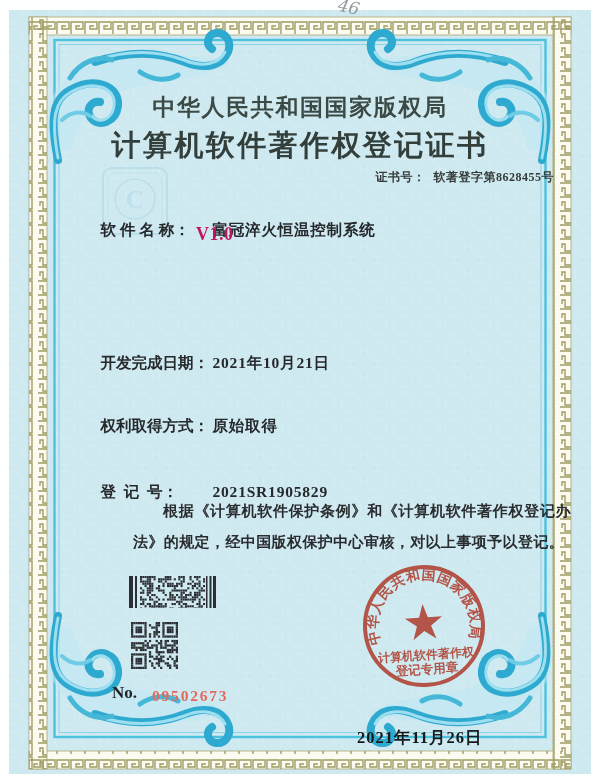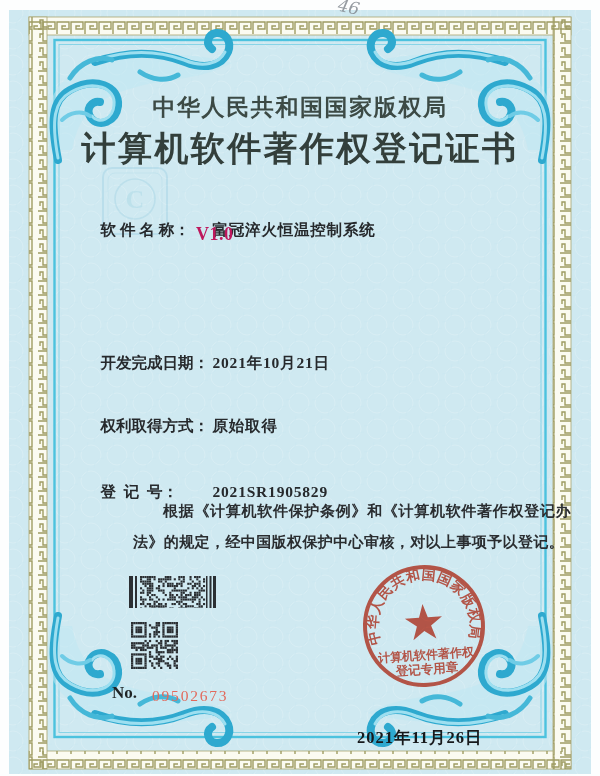--- a/index.html
+++ b/index.html
@@ -2,32 +2,32 @@
 <html><head>
 <meta charset="utf-8">
 <style>
   html,body{margin:0;padding:0;background:#e8e8e8;}
   .page{position:relative;width:600px;height:776px;background:#fdfefe;overflow:hidden;
         font-family:"Liberation Serif","DejaVu Serif",serif;}
   .abs{position:absolute;}
   svg{display:block;}
   .authority{left:0;right:0;top:92px;text-align:center;font-size:23px;font-weight:bold;
              letter-spacing:1.6px;color:#3c4a45;}
-  .cert-title{left:0;right:0;top:126px;text-align:center;font-size:34px;font-weight:bold;
+  .cert-title{left:0;right:0;top:126px;text-align:center;font-size:29px;font-weight:bold;
               letter-spacing:2.4px;color:#333f3b;}
   .certno{top:169px;right:46px;font-size:12px;font-weight:bold;color:#343a38;letter-spacing:.5px;}
   .certno .lab{margin-right:8px;}
   .frow{left:85px;font-size:15.5px;font-weight:bold;color:#26292c;white-space:pre;}
   .flabel{display:inline-block;width:112px;white-space:pre;}
   .fvalue{letter-spacing:.8px;}
   .v2{left:196px;top:224px;font-size:18px;font-weight:bold;color:#be185d;letter-spacing:.5px;}
   .para{left:85px;top:496px;width:438px;font-size:15px;line-height:31px;font-weight:bold;
         color:#2a2d30;text-align:justify;text-indent:2em;letter-spacing:.4px;margin-left:48px;}
   .no-label{left:112px;top:683px;font-size:17px;color:#1e2324;font-weight:bold;}
-  .no-value{left:152px;top:687px;font-size:15.5px;color:#e2695c;letter-spacing:1.8px;font-weight:normal;}
+  .no-value{left:152px;top:687px;font-size:15.5px;color:#e2695c;letter-spacing:1.8px;font-weight:bold;}
   .issue-date{left:357px;top:727px;font-size:16.5px;font-weight:bold;color:#17191b;letter-spacing:1px;}
   .pencil{left:338px;top:-3px;font-size:17px;font-style:italic;color:#7d838a;opacity:.8;
           transform:rotate(12deg);font-family:"DejaVu Serif",serif;}
   .seal{left:354px;top:556px;mix-blend-mode:multiply;opacity:.93;}
   .wm{left:100px;top:165px;opacity:.6;}
 </style>
 </head>
 <body>
 
 <div class="page">
@@ -85,20 +85,23 @@
     <rect x="8" y="8" width="54" height="56" rx="7" fill="none" stroke="#8fc9de" stroke-width="1" opacity="0.35"></rect>
     <circle cx="35" cy="34" r="20" fill="none" stroke="#8fc9de" stroke-width="1.6" opacity="0.5"></circle>
     <text x="35" y="43" text-anchor="middle" font-size="26" font-weight="bold" fill="#9fd2e2" opacity="0.6">C</text>
   </svg>
 
   <div class="abs pencil">46</div>
 
   <div class="abs authority">中华人民共和国国家版权局</div>
   <div class="abs cert-title">计算机软件著作权登记证书</div>
 
+  <div class="abs certno">
+    <span class="lab">证书号：</span><span>软著登字第8628455号</span>
+  </div>
 
   <div class="abs frow" style="top:202px">
     <span class="flabel">软 件 名 称：</span><span class="fvalue">富冠淬火恒温控制系统</span>
   </div>
   <div class="abs v2">V1.0</div>
 
 
   <div class="abs frow" style="top:335px">
     <span class="flabel">开发完成日期：</span><span class="fvalue">2021年10月21日</span>
   </div>

